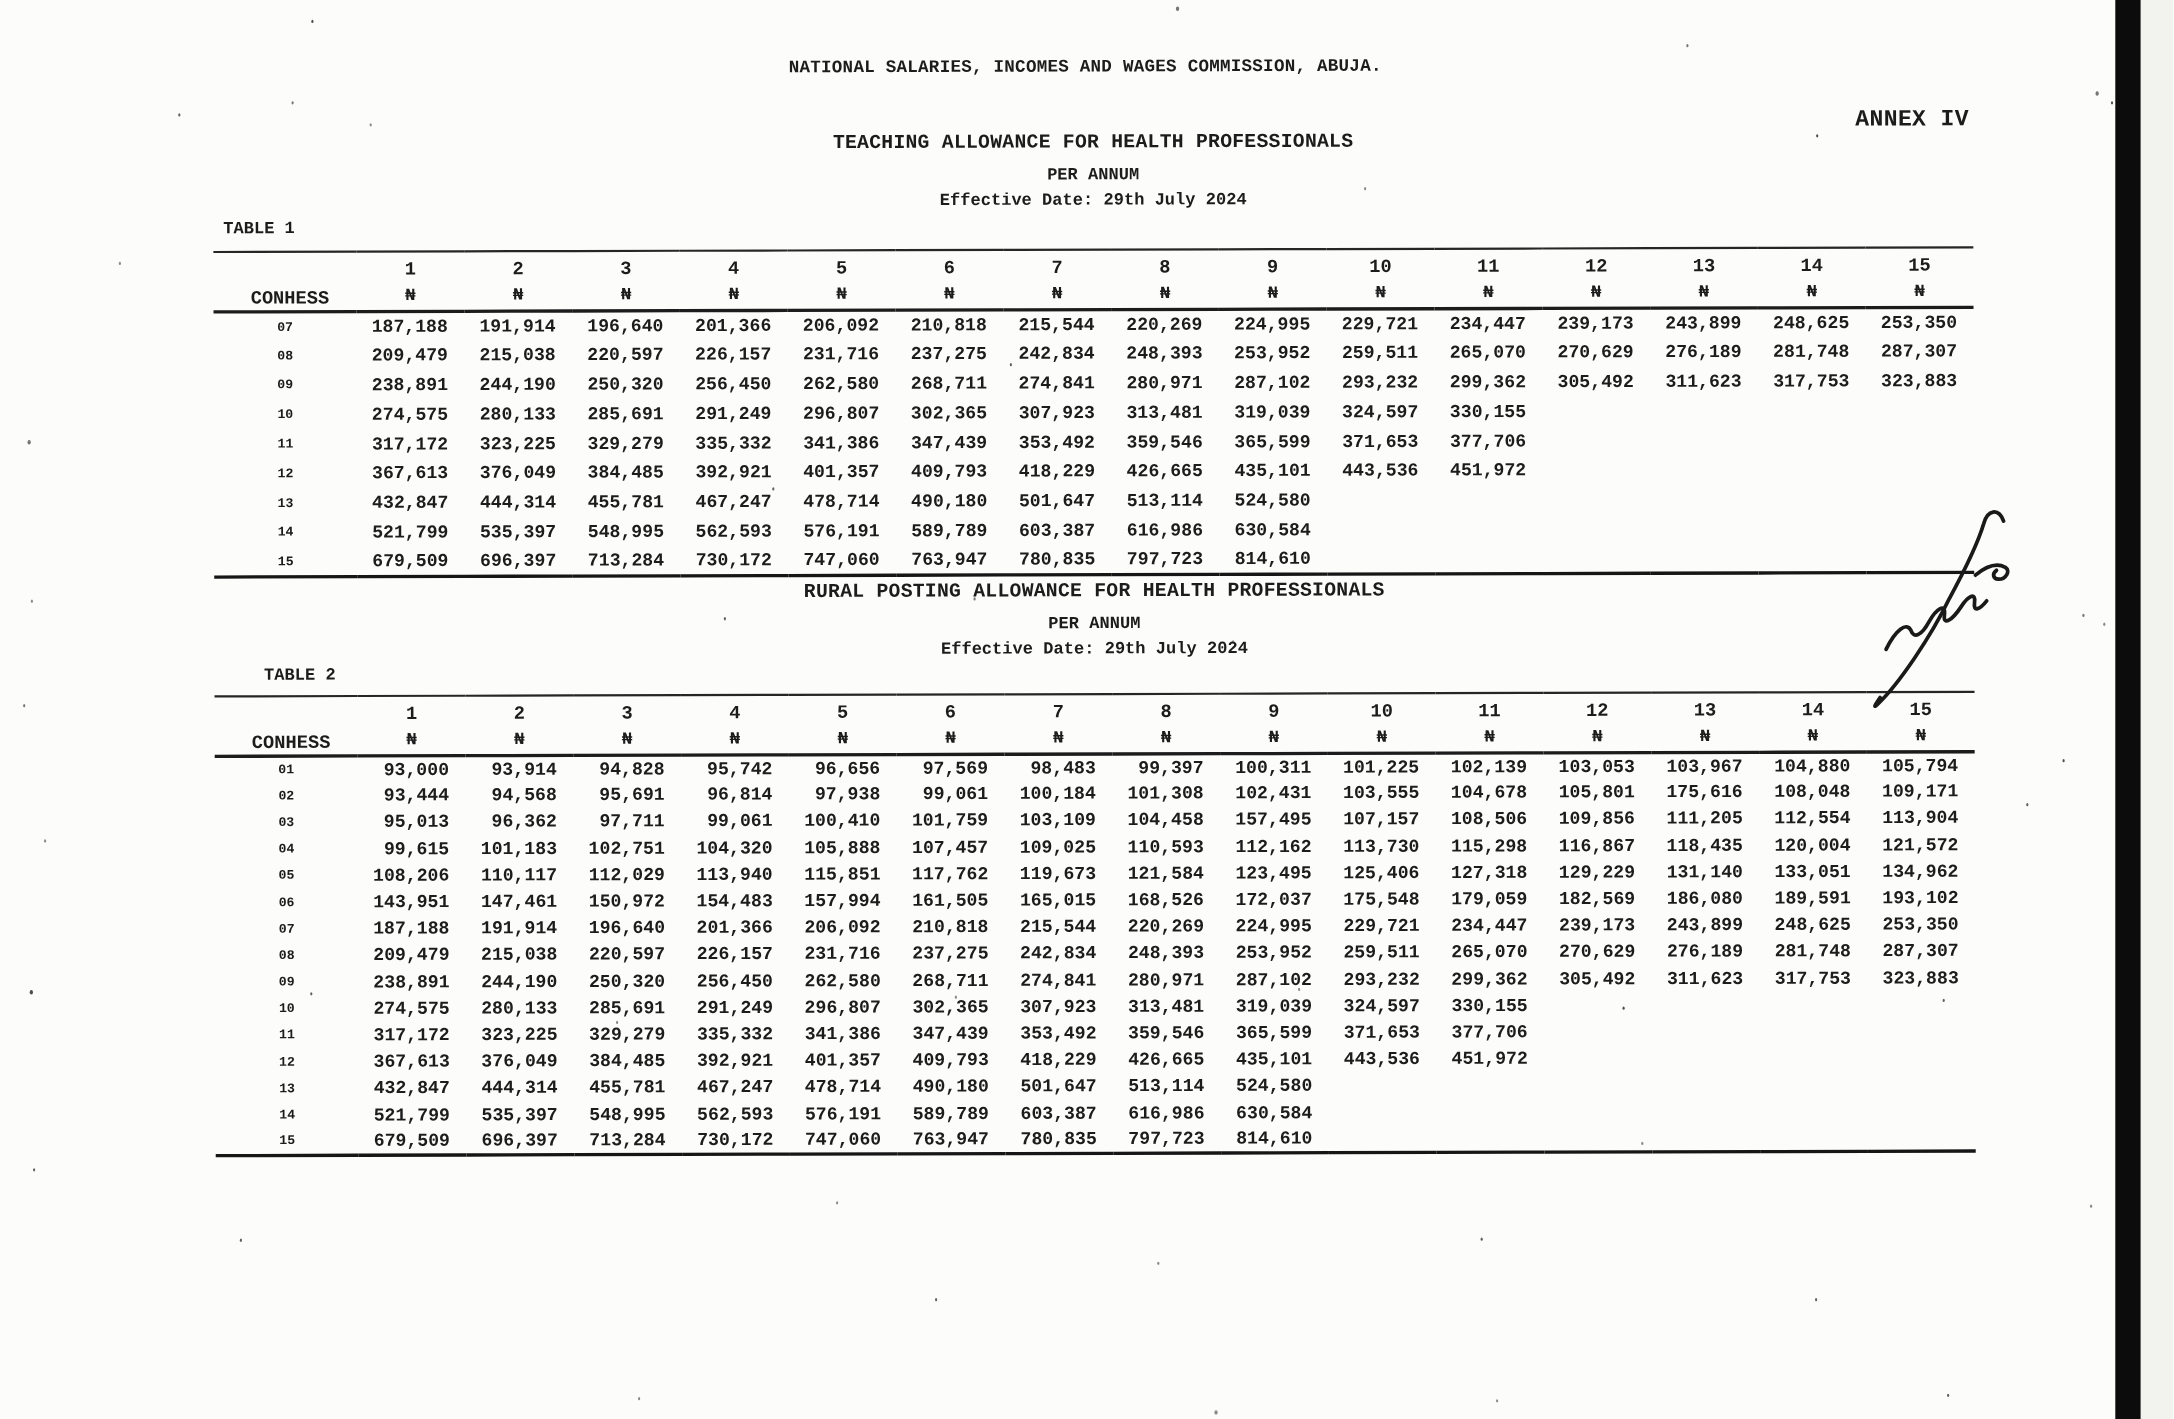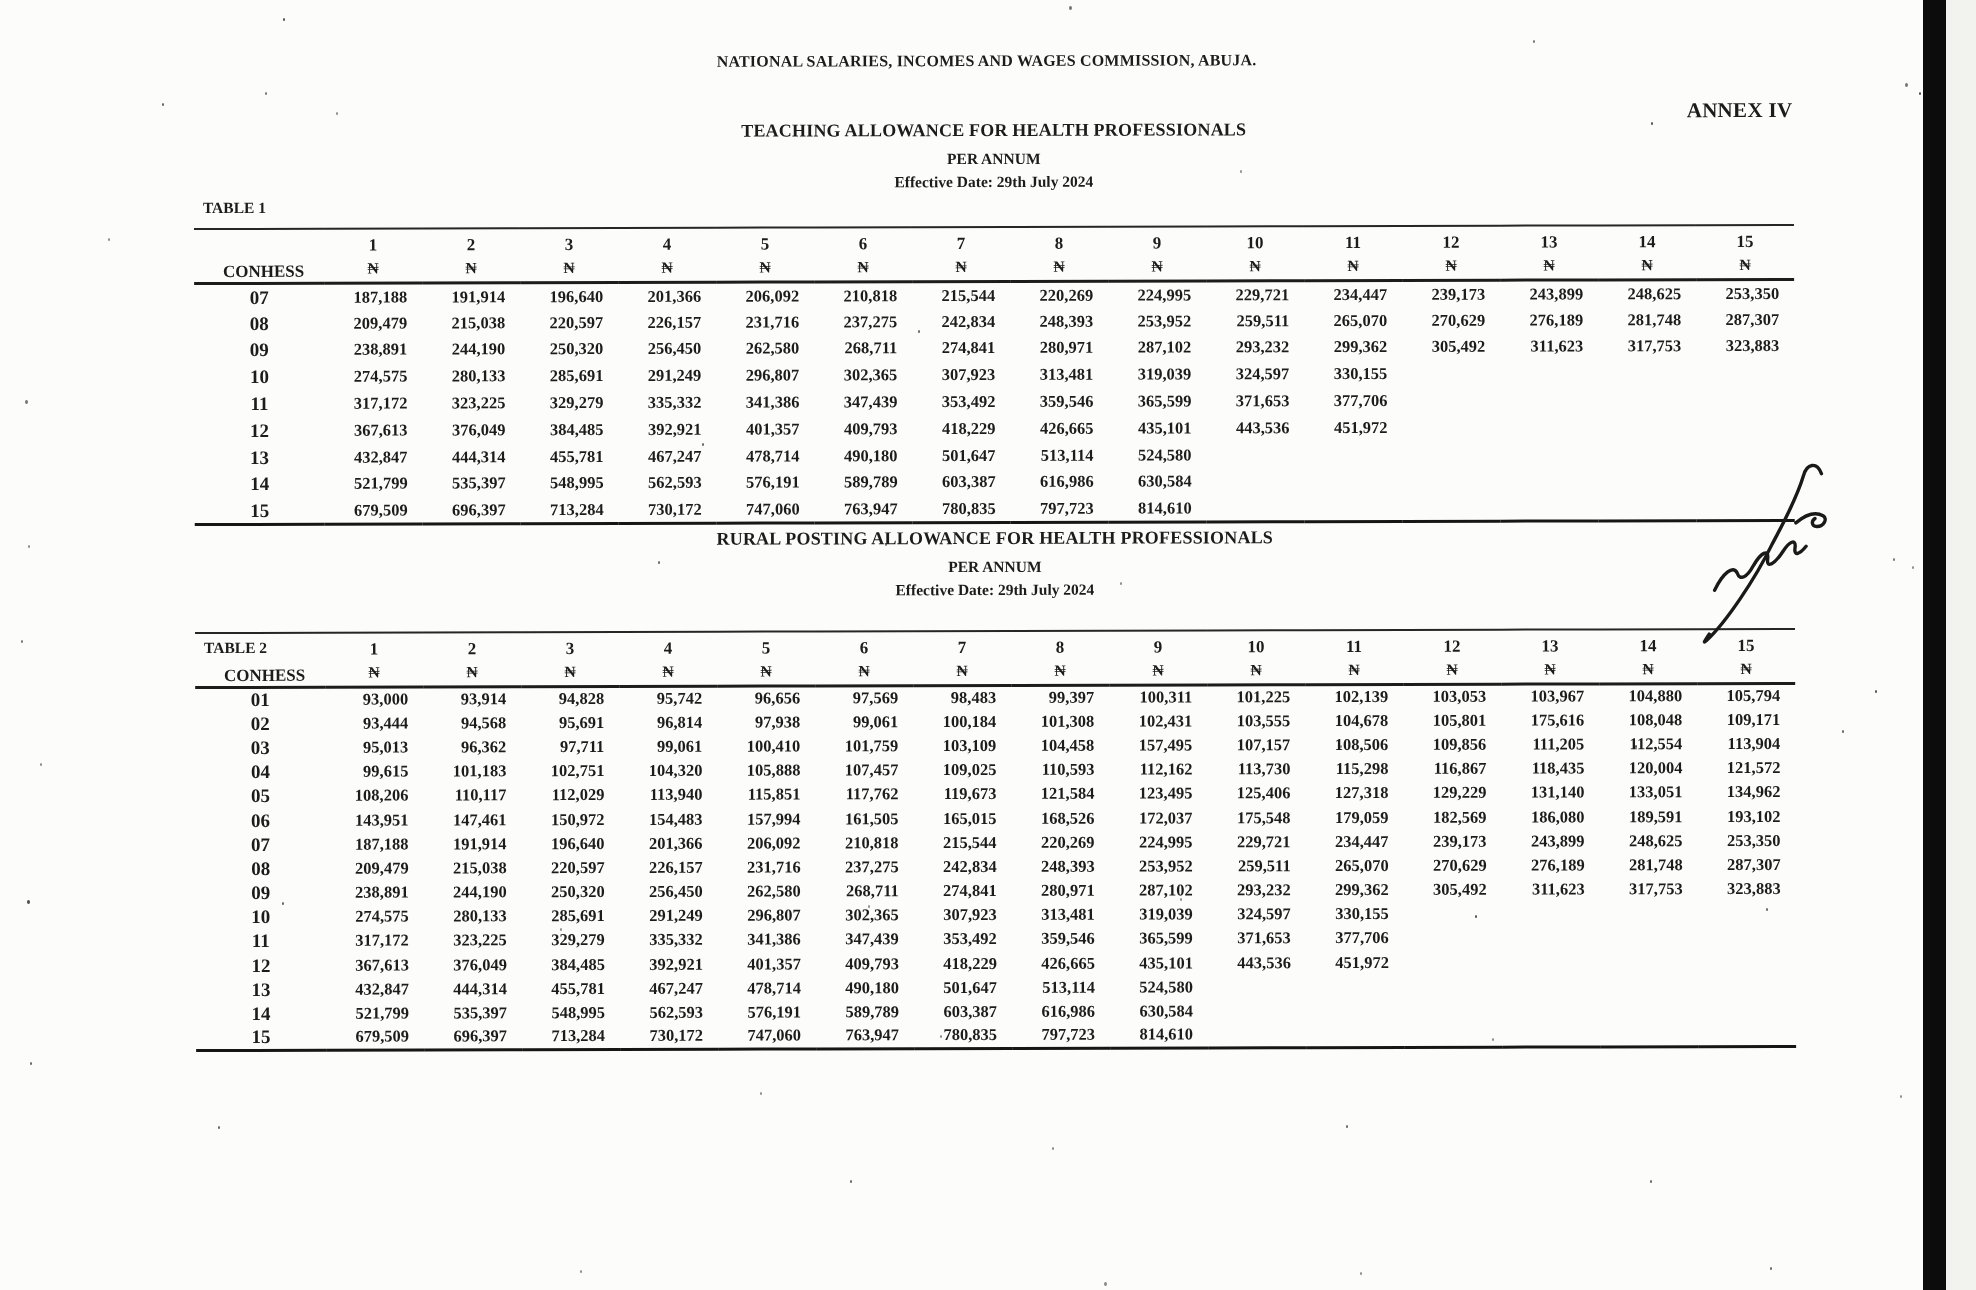--- a/index.html
+++ b/index.html
@@ -1,48 +1,48 @@
 <!DOCTYPE html>
 <html><head>
 <meta charset="utf-8">
 <style>
   html,body{margin:0;padding:0;background:#ffffff;}
   .page{
     position:relative;width:1976px;height:1290px;overflow:hidden;
     background:#fcfcfa;
-    font-family:Liberation Serif, serif;color:#1c1c1c;
+    font-family:Liberation Mono, monospace;color:#1c1c1c;
   }
   .skew{position:absolute;inset:0;transform:rotate(-0.15deg);transform-origin:50% 48%;}
 
   .org-title{position:absolute;left:0;top:52px;width:1976px;text-align:center;
     font-size:16px;font-weight:600;letter-spacing:.2px;}
   .annex{position:absolute;left:1688px;top:100px;font-size:21px;font-weight:700;letter-spacing:.3px;}
 
   .block-title{position:absolute;left:195px;width:1600px;text-align:center;font-weight:700;}
   .t1-title{top:120px;font-size:18px;letter-spacing:.2px;}
   .t1-sub{top:150px;font-size:15.5px;}
   .t1-date{top:173px;font-size:15.5px;font-weight:600;}
   .t2-title{top:528px;font-size:18px;letter-spacing:.2px;}
   .t2-sub{top:558px;font-size:15.5px;}
   .t2-date{top:581px;font-size:15.5px;font-weight:600;}
 
   .table-label{position:absolute;left:204px;font-size:15.5px;font-weight:700;}
   .t1-label{top:197px;}
-  .t2-label{top:637px;}
+  .t2-label{top:603px;margin-left:36px;}
 
   table.grid{position:absolute;left:195px;width:1600px;border-collapse:collapse;table-layout:fixed;
     border-top:2.5px solid #262626;border-bottom:3px solid #161616;}
   table.t1{top:226px;}
   table.t2{top:630px;}
   .grid thead{border-bottom:3px solid #1c1c1c;}
   .grid th,.grid td{padding:0;font-weight:700;color:#1c1c1c;white-space:nowrap;}
   .grid tr.nums th{height:26px;font-size:17px;text-align:center;vertical-align:bottom;}
   .grid tr.nairas th{height:26px;font-size:15.5px;text-align:center;vertical-align:middle;}
   .grid th.conhess{text-align:left;padding-left:9px;font-size:16.5px;vertical-align:middle;margin-top:44px;}
-  .grid tbody th.grade{font-size:19px;text-align:center;}
+  .grid tbody th.grade{font-size:12px;text-align:center;}
   .grid td{font-size:16.5px;text-align:right;padding-right:15px;}
   .t1 tbody tr{height:26.8px;}
   .t2 tbody tr{height:24.2px;}
 
   .signature{position:absolute;left:1692px;top:458px;width:150px;height:195px;transform:rotate(2deg);}
   .signature path{fill:none;stroke:#1a1a1a;stroke-width:3.4;stroke-linecap:round;stroke-linejoin:round;}
 
   .scan-strip{position:absolute;left:1923px;top:0;width:23px;height:1290px;background:#0c0c0c;}
   .scan-edge{position:absolute;left:1946px;top:0;width:30px;height:1290px;background:#f2f2ef;}
   .speck{position:absolute;background:#2e2e2c;border-radius:50%;}

